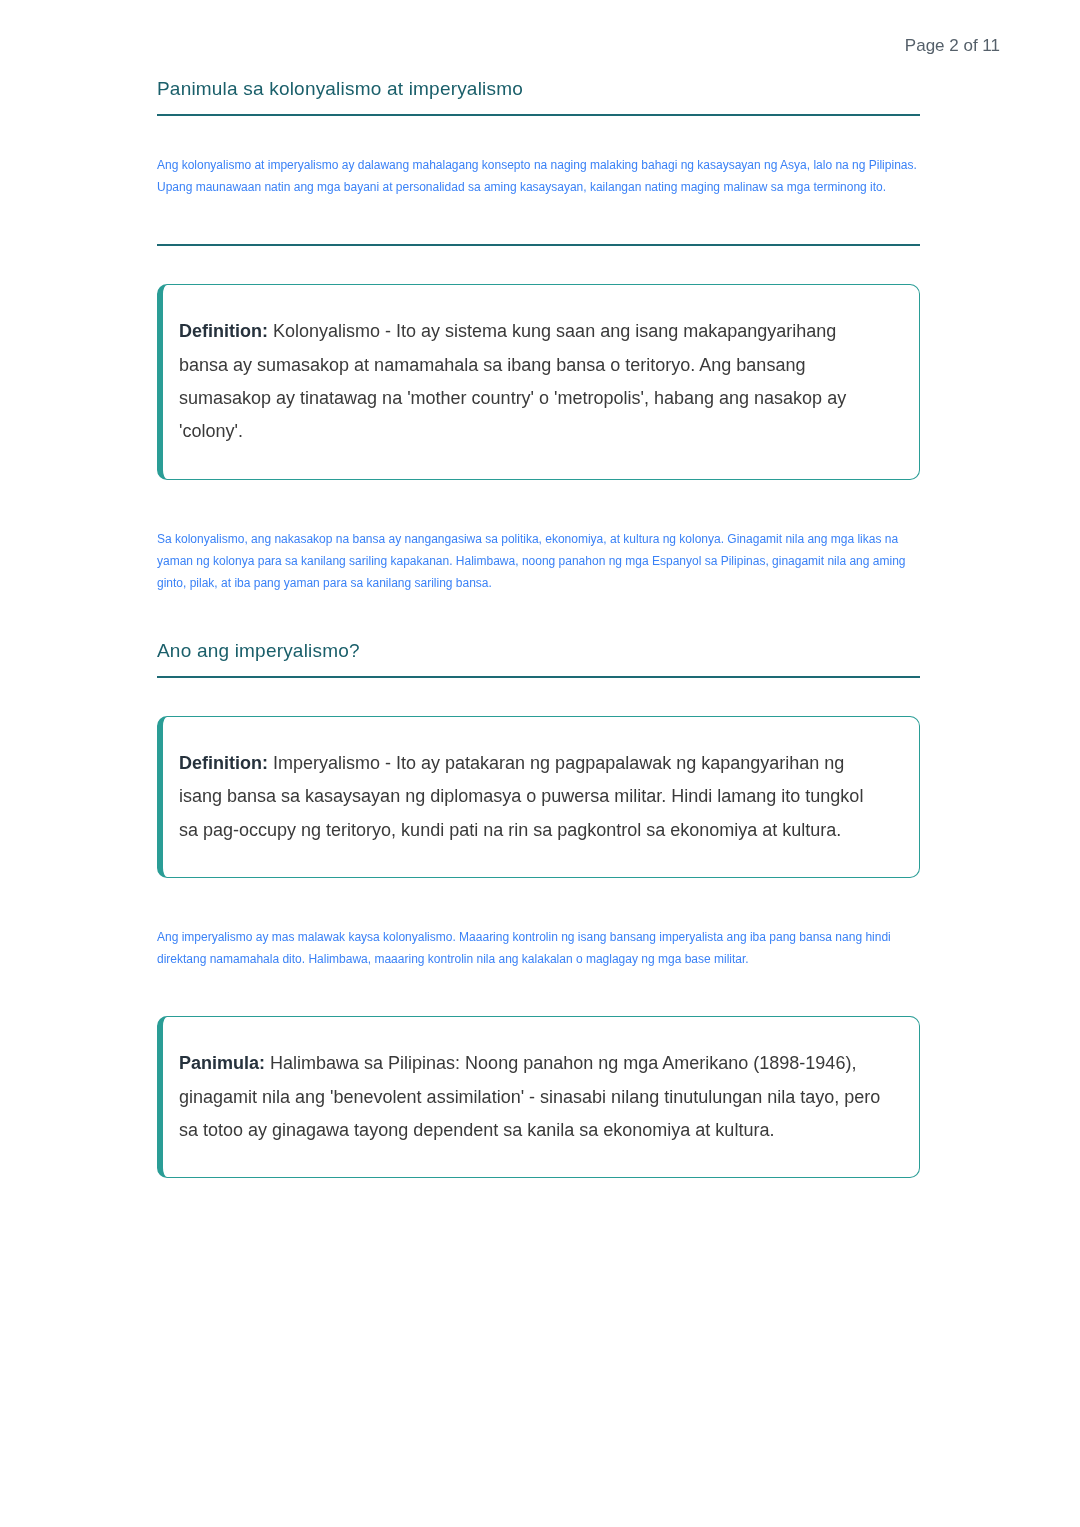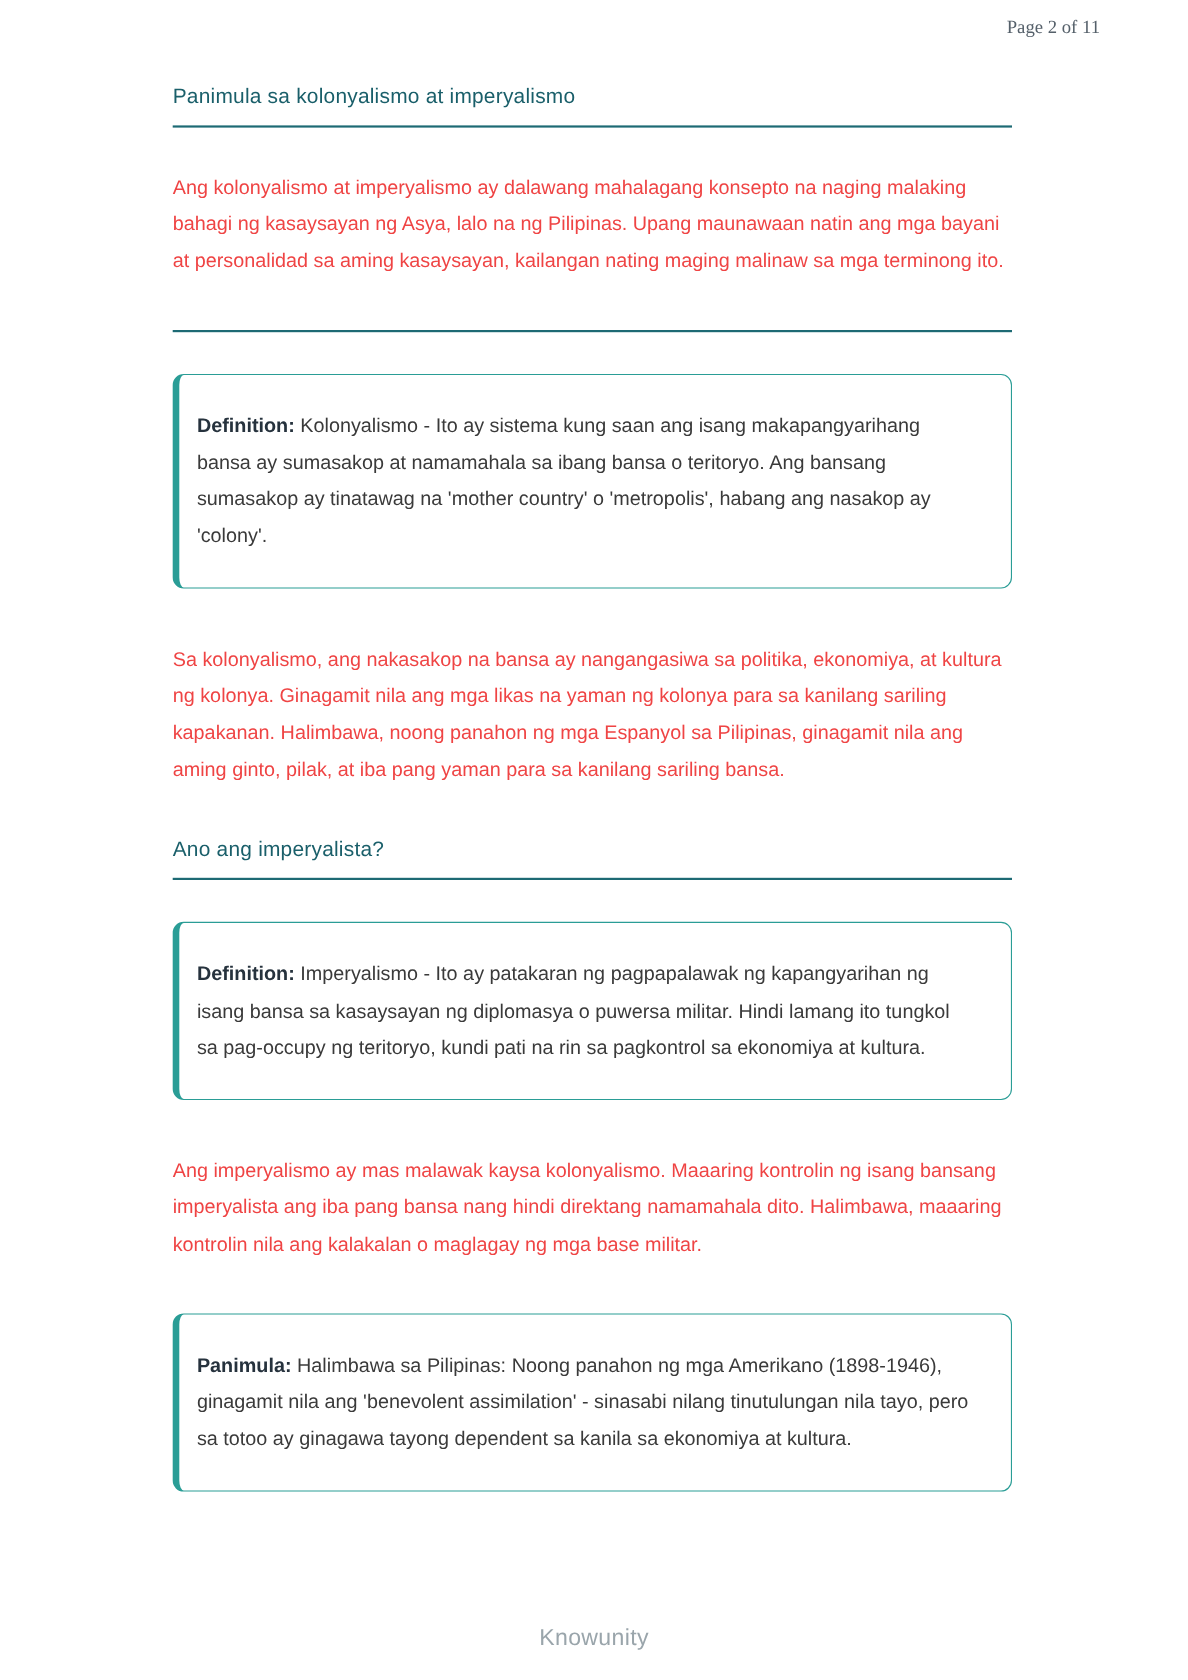--- a/index.html
+++ b/index.html
@@ -12,23 +12,23 @@
     width: 1080px;
     height: 1527px;
     background: #ffffff;
     font-family: "Liberation Sans", sans-serif;
     color: #3a3a3a;
     overflow: hidden;
     box-sizing: border-box;
   }
   .page-indicator {
     position: absolute;
-    top: 15px;
+    top: 36px;
     right: 80px;
-    font-family: Liberation Serif, serif;
+    font-family: Liberation Sans, sans-serif;
     font-size: 17px;
     color: #55606a;
   }
   .content {
     position: absolute;
     top: 78px;
     left: 157px;
     width: 763px;
   }
   h2.section-title {
@@ -38,24 +38,24 @@
     margin: 0 0 14px 0;
     letter-spacing: 0.2px;
   }
   .title-rule {
     border: none;
     border-top: 2px solid #1d6a74;
     margin: 0 0 38px 0;
     height: 0;
   }
   p.body-text {
-    font-size: 18px;
+    font-size: 12px;
     line-height: 1.85;
     margin: 0 0 46px 0;
-    color: #ef4444;
+    color: #3b82f6;
   }
   .callout {
     box-sizing: border-box;
     border: 1.6px solid #2a9d96;
     border-left: 6px solid #2a9d96;
     border-radius: 10px;
     padding: 30px 34px 30px 16px;
     margin: 0 0 48px 0;
     font-size: 18px;
     line-height: 1.85;
@@ -92,30 +92,29 @@
     <p class="body-text">Ang kolonyalismo at imperyalismo ay dalawang mahalagang konsepto na naging malaking bahagi ng kasaysayan ng Asya, lalo na ng Pilipinas. Upang maunawaan natin ang mga bayani at personalidad sa aming kasaysayan, kailangan nating maging malinaw sa mga terminong ito.</p>
 
     <hr class="title-rule">
 
     <div class="callout">
       <span class="label">Definition:</span><span> Kolonyalismo - Ito ay sistema kung saan ang isang makapangyarihang bansa ay sumasakop at namamahala sa ibang bansa o teritoryo. Ang bansang sumasakop ay tinatawag na 'mother country' o 'metropolis', habang ang nasakop ay 'colony'.</span>
     </div>
 
     <p class="body-text">Sa kolonyalismo, ang nakasakop na bansa ay nangangasiwa sa politika, ekonomiya, at kultura ng kolonya. Ginagamit nila ang mga likas na yaman ng kolonya para sa kanilang sariling kapakanan. Halimbawa, noong panahon ng mga Espanyol sa Pilipinas, ginagamit nila ang aming ginto, pilak, at iba pang yaman para sa kanilang sariling bansa.</p>
 
-    <h2 class="section-title">Ano ang imperyalista?</h2>
+    <h2 class="section-title">Ano ang imperyalismo?</h2>
     <hr class="title-rule">
 
     <div class="callout">
       <span class="label">Definition:</span><span> Imperyalismo - Ito ay patakaran ng pagpapalawak ng kapangyarihan ng isang bansa sa kasaysayan ng diplomasya o puwersa militar. Hindi lamang ito tungkol sa pag-occupy ng teritoryo, kundi pati na rin sa pagkontrol sa ekonomiya at kultura.</span>
     </div>
 
     <p class="body-text">Ang imperyalismo ay mas malawak kaysa kolonyalismo. Maaaring kontrolin ng isang bansang imperyalista ang iba pang bansa nang hindi direktang namamahala dito. Halimbawa, maaaring kontrolin nila ang kalakalan o maglagay ng mga base militar.</p>
 
     <div class="callout">
       <span class="label">Panimula:</span><span> Halimbawa sa Pilipinas: Noong panahon ng mga Amerikano (1898-1946), ginagamit nila ang 'benevolent assimilation' - sinasabi nilang tinutulungan nila tayo, pero sa totoo ay ginagawa tayong dependent sa kanila sa ekonomiya at kultura.</span>
     </div>
 
   </div>
 
-  <div class="footer-brand">Knowunity</div>
 
 </div>
 
 </body></html>

